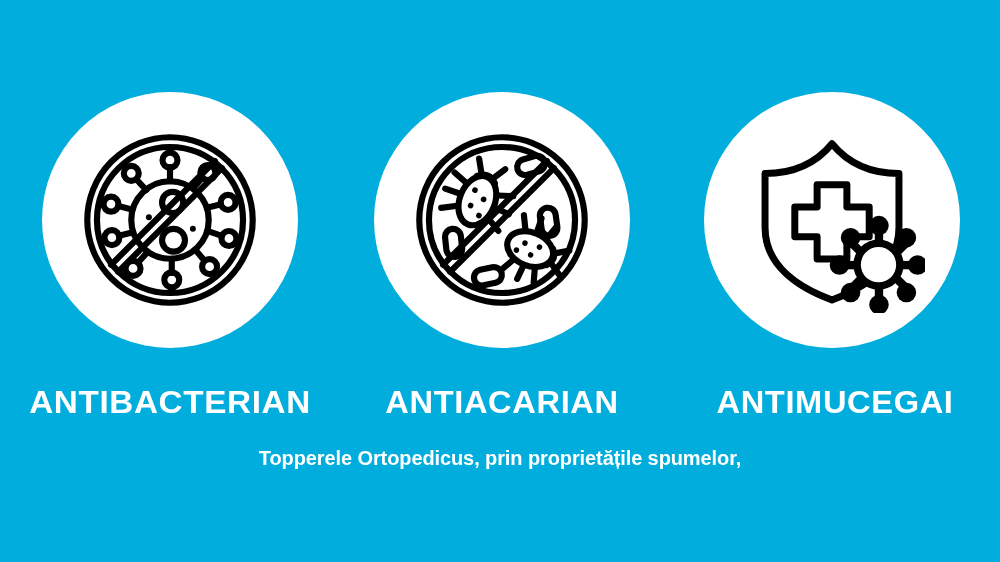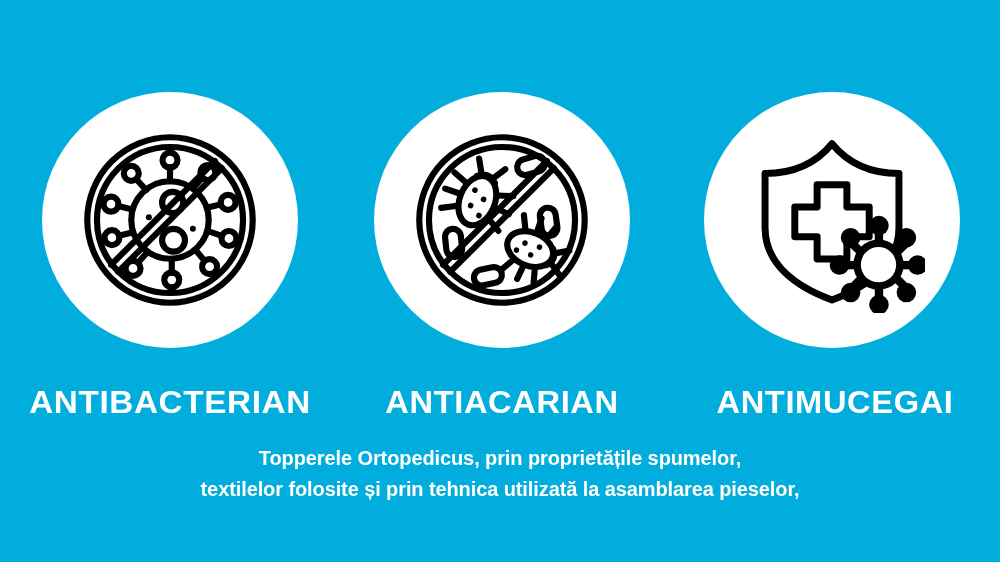--- a/index.html
+++ b/index.html
@@ -260,16 +260,15 @@
   </div>
 
   <div class="labels">
     <div class="label label-1">ANTIBACTERIAN</div>
     <div class="label label-2">ANTIACARIAN</div>
     <div class="label label-3">ANTIMUCEGAI</div>
   </div>
 
   <div class="paragraph">
     <span class="pline">Topperele Ortopedicus, prin proprietățile spumelor,</span>
-    <span class="pline">textilelor folosite și prin tehnica utilizată la asamblarea pieselor,</span>
   </div>
 
 </div>
 
 </body></html>

